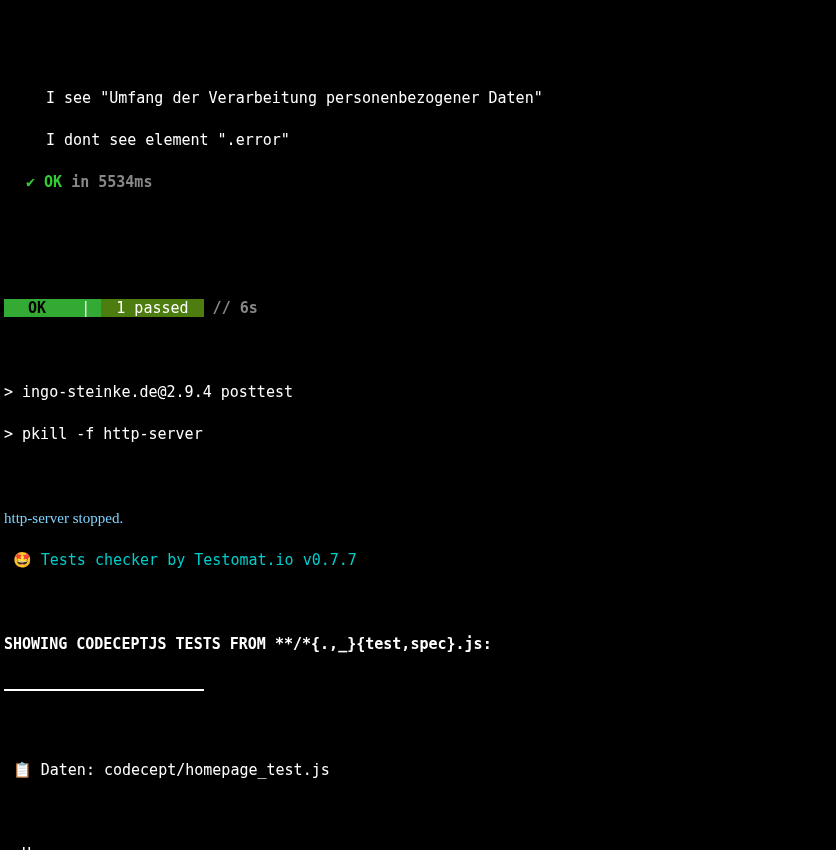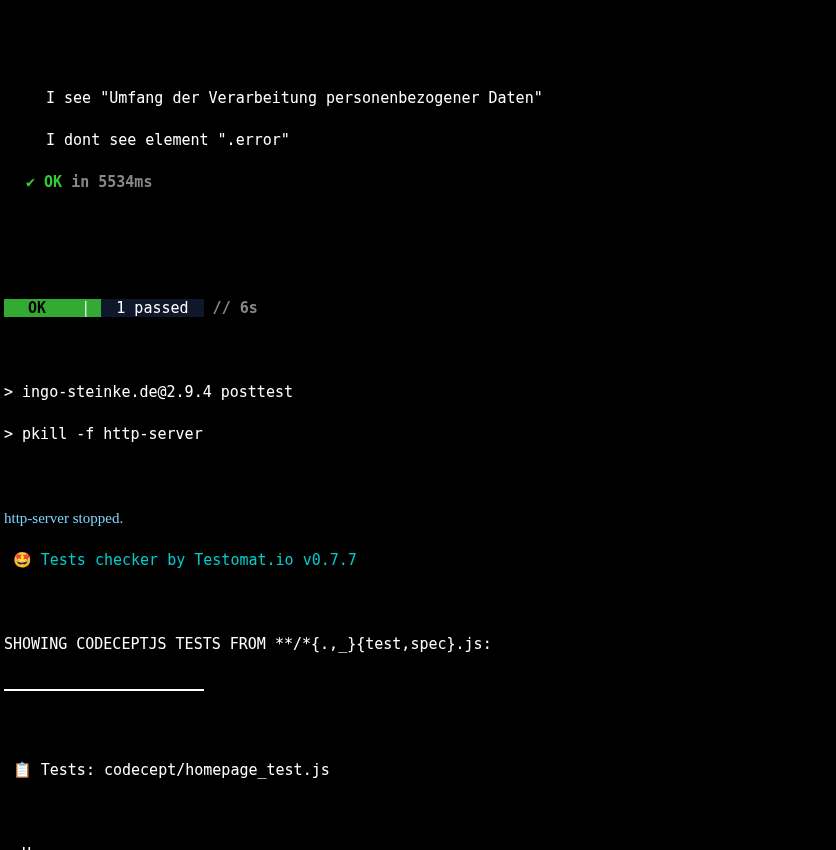--- a/index.html
+++ b/index.html
@@ -29,30 +29,30 @@
     .cyan-bold { color: #00cccc; font-weight: normal; }
     .grey { color: #888888; font-weight: bold; }
     .red { color: #7dd3fc; font-family: Liberation Serif, serif; }
     .ok-badge {
       background: #33aa33;
       color: #000000;
       padding: 0 6px;
       font-weight: bold;
     }
     .passed-badge {
-      background: #0f172a;
+      background: #4d7c0f;
       color: #ffffff;
       padding: 0 6px;
     }
     .sep-badge {
       background: #33aa33;
       color: #eeeeee;
       padding: 0 2px;
     }
-    .bold { font-weight: normal; }
+    .bold { font-weight: bold; }
     .underline {
       display: inline-block;
       width: 200px;
       border-bottom: 2px solid #ffffff;
       height: 8px;
       vertical-align: middle;
     }
     .emoji {
       font-family: 'Noto Color Emoji', 'Apple Color Emoji', 'Segoe UI Emoji', sans-serif;
     }
@@ -71,21 +71,21 @@
 <div class="line"> </div>
 <div class="line">&gt; ingo-steinke.de@2.9.4 posttest</div>
 <div class="line">&gt; pkill -f http-server</div>
 <div class="line"> </div>
 <div class="line red">http-server stopped.</div>
 <div class="line"> <span class="emoji">🤩</span><span class="cyan-bold"> Tests checker by Testomat.io v0.7.7</span></div>
 <div class="line"> </div>
 <div class="line bold">SHOWING CODECEPTJS TESTS FROM **/*{.,_}{test,spec}.js:</div>
 <div class="line"><span class="underline"></span></div>
 <div class="line"> </div>
-<div class="line"> <span class="emoji">📋</span><span> Tests: codecept/homepage_test.js</span></div>
+<div class="line"> <span class="emoji">📋</span><span> Daten: codecept/homepage_test.js</span></div>
 <div class="line"> </div>
 <div class="line">= Homepage</div>
 
 
 
 
 
 
 
 

